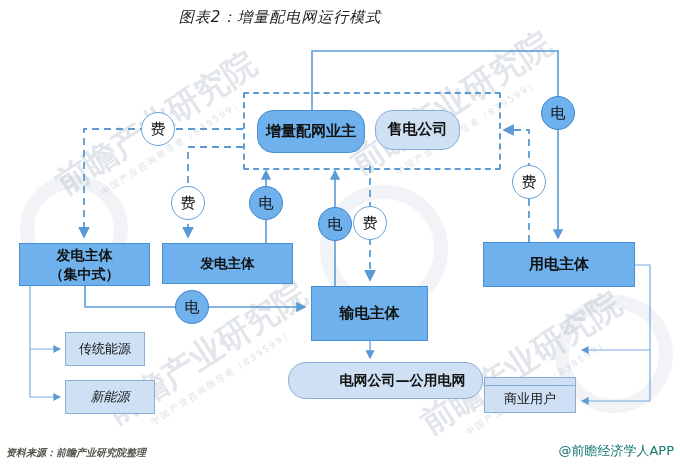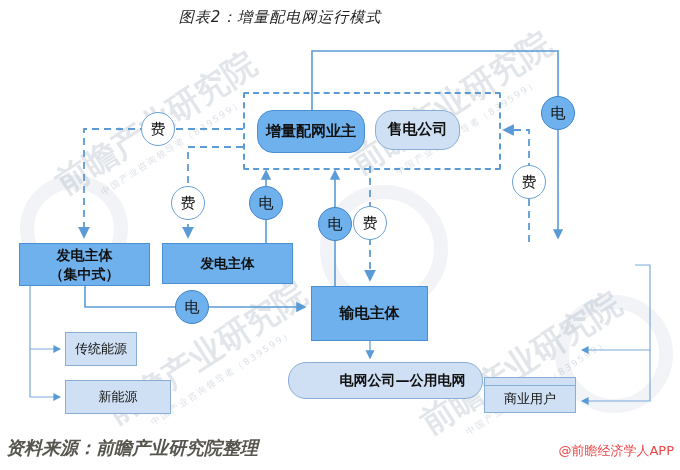--- a/index.html
+++ b/index.html
@@ -37,25 +37,25 @@
   .badge{
     position:absolute;z-index:4;width:34px;height:34px;border-radius:50%;
     display:flex;align-items:center;justify-content:center;
     font-size:15px;color:#111;box-sizing:border-box;
   }
   .badge.elec{background:#6fb1ec;border:1px solid #3f86cc;}
   .badge.fee{background:#ffffff;border:1px solid #6aa0d8;}
   
   .src{
     position:absolute;left:6px;bottom:10px;z-index:5;
-    font-style:italic;font-weight:600;font-size:18px;color:#57564e;
+    font-style:italic;font-weight:600;font-size:10px;color:#57564e;
   }
   .credit{
     position:absolute;right:6px;bottom:10px;z-index:5;
-    font-size:13px;color:#ef4444;text-align:center;
+    font-size:13px;color:#0f766e;text-align:center;
   }
 </style>
 </head>
 <body>
 
 <div class="stage">
 
   <div class="wm" style="left:35px;top:100px;width:250px;transform:rotate(-33deg);">
     <div class="wm-main">前瞻产业研究院</div>
     <div class="wm-sub">中国产业咨询领导者（839599）</div>
@@ -114,25 +114,28 @@
     <span>发电主体</span>
     <span>（集中式）</span>
   </div>
   <div class="node blue" style="left:162px;top:243px;width:131px;height:41px;font-size:13.5px;">
     <span>发电主体</span>
   </div>
 
   <div class="node blue" style="left:311px;top:286px;width:117px;height:55px;font-size:15px;">
     <span>输电主体</span>
   </div>
+  <div class="node blue" style="left:483px;top:242px;width:152px;height:45px;font-size:15px;">
+    <span>用电主体</span>
+  </div>
 
-  <div class="node light" style="left:65px;top:332px;width:72px;height:34px;">
+  <div class="node light" style="left:65px;top:332px;width:80px;height:34px;">
     <span>传统能源</span>
   </div>
-  <div class="node light" style="left:65px;top:380px;width:106px;height:34px;">
+  <div class="node light" style="left:65px;top:380px;width:90px;height:34px;font-style:italic;">
     <span>新能源</span>
   </div>
 
   <div class="node light strong" style="left:288px;top:362px;width:195px;height:37px;padding-left:34px;">
     <span>电网公司—公用电网</span>
   </div>
 
   <div class="node light" style="left:484px;top:333px;width:92px;height:35px;margin-top:44px;">
     <span>工业用户</span>
   </div>

